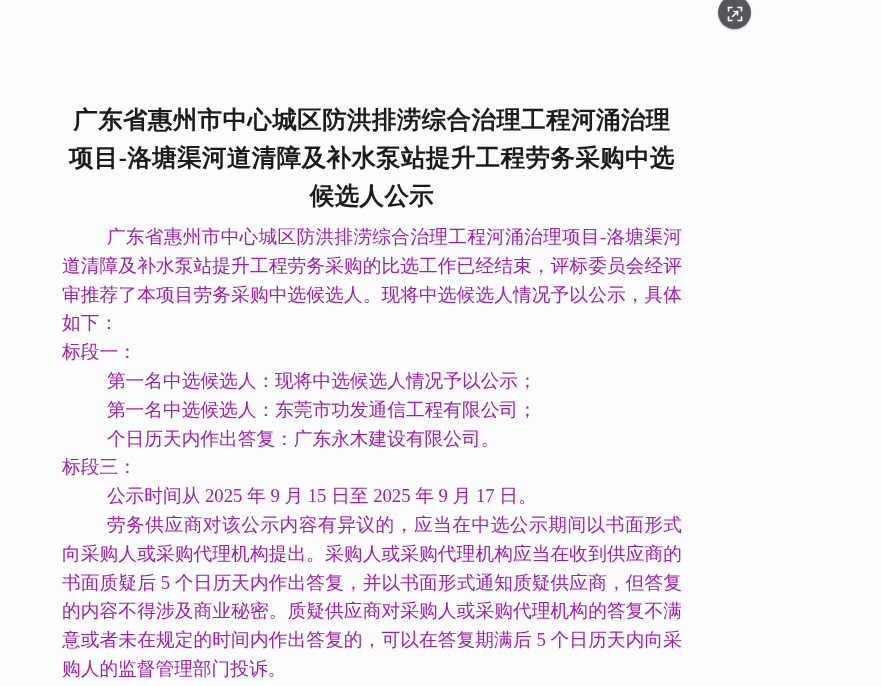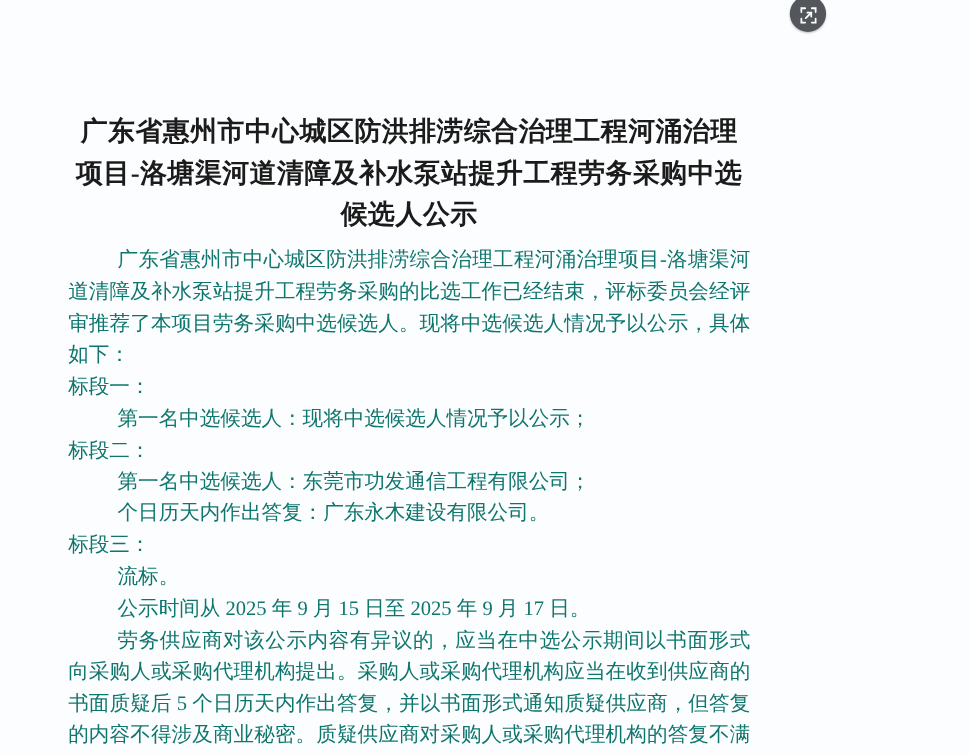--- a/index.html
+++ b/index.html
@@ -27,21 +27,21 @@
     line-height: 38px;
     text-align: center;
     color: #1b1b1b;
     letter-spacing: 0.5px;
   }
   .body-text p {
     margin: 0;
     font-size: 18.7px;
     line-height: 28.8px;
     text-align: justify;
-    color: #0f766e;
+    color: #a21caf;
   }
   .indent {
     text-indent: 2.4em;
   }
   .no-indent {
     text-indent: 0;
   }
   .short {
     text-align: right;
   }
@@ -71,26 +71,24 @@
 
   <h1 class="doc-title">广东省惠州市中心城区防洪排涝综合治理工程河涌治理项目-洛塘渠河道清障及补水泵站提升工程劳务采购中选候选人公示</h1>
 
   <div class="body-text">
 
     <p class="indent">广东省惠州市中心城区防洪排涝综合治理工程河涌治理项目-洛塘渠河道清障及补水泵站提升工程劳务采购的比选工作已经结束，评标委员会经评审推荐了本项目劳务采购中选候选人。现将中选候选人情况予以公示，具体如下：</p>
 
     <p class="no-indent short">标段一：</p>
     <p class="indent short">第一名中选候选人：现将中选候选人情况予以公示；</p>
 
-    <p class="no-indent short">标段二：</p>
     <p class="indent short">第一名中选候选人：东莞市功发通信工程有限公司；</p>
     <p class="indent short">个日历天内作出答复：广东永木建设有限公司。</p>
 
     <p class="no-indent short">标段三：</p>
-    <p class="indent short">流标。</p>
 
     <p class="indent short">公示时间从 2025 年 9 月 15 日至 2025 年 9 月 17 日。</p>
 
     <p class="indent">劳务供应商对该公示内容有异议的，应当在中选公示期间以书面形式向采购人或采购代理机构提出。采购人或采购代理机构应当在收到供应商的书面质疑后 5 个日历天内作出答复，并以书面形式通知质疑供应商，但答复的内容不得涉及商业秘密。质疑供应商对采购人或采购代理机构的答复不满意或者未在规定的时间内作出答复的，可以在答复期满后 5 个日历天内向采购人的监督管理部门投诉。</p>
 
   </div>
 
   <div class="fs-btn">
     <span>
       <svg width="16" height="16" viewBox="0 0 16 16">

